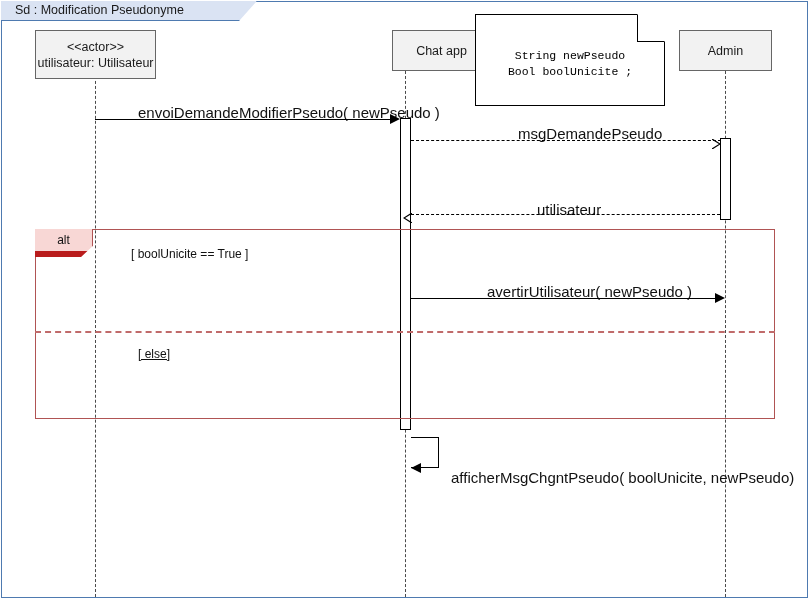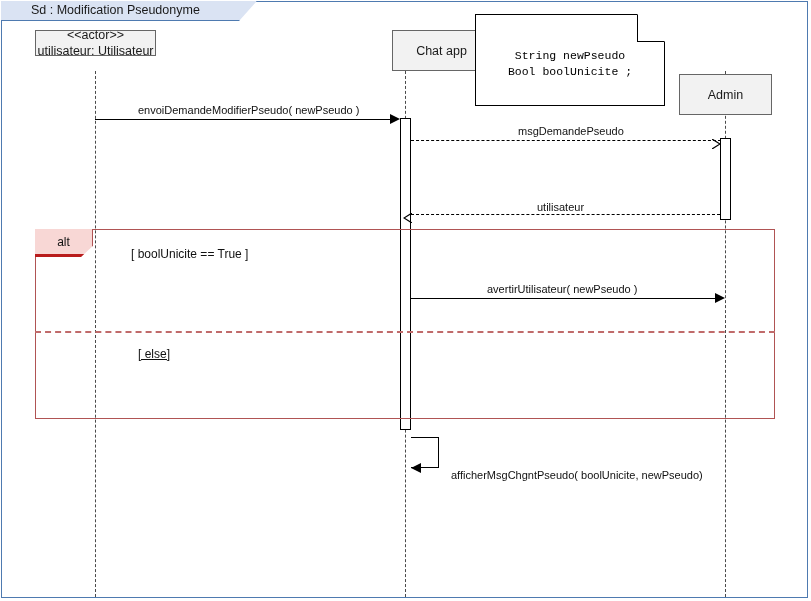--- a/index.html
+++ b/index.html
@@ -33,21 +33,20 @@
     left: 1px;
     top: 1px;
     width: 256px;
     height: 20px;
     background: #dae3f3;
     border-right: 1px solid #4e7ab0;
     border-bottom: 1px solid #4e7ab0;
     box-sizing: border-box;
     -webkit-clip-path: polygon(0 0, 100% 0, calc(100% - 18px) 100%, 0 100%);
     clip-path: polygon(0 0, 100% 0, calc(100% - 18px) 100%, 0 100%);
-    padding-left: 16px;
   }
   .frame-title span {
     display: block;
     font-size: 12.5px;
     color: #1a1a1a;
     line-height: 19px;
     padding-left: 14px;
   }
   
   .lifeline {
@@ -121,21 +120,21 @@
   .msg-line {
     position: absolute;
     height: 0;
     border-top: 1px solid #000000;
   }
   .msg-line.dashed {
     border-top: 1px dashed #000000;
   }
   .msg-label {
     position: absolute;
-    font-size: 11px;
+    font-size: 15px;
     color: #111111;
     white-space: nowrap;
   }
   
   .arrow-filled-right {
     position: absolute;
     width: 0;
     height: 0;
     border-top: 5px solid transparent;
     border-bottom: 5px solid transparent;
@@ -168,21 +167,21 @@
   }
   .fragment-divider {
     position: absolute;
     height: 0;
     border-top: 2px dashed #c06a6a;
   }
   .fragment-tag {
     position: absolute;
     background: #f8d7d5;
     border-right: 1px solid #b05353;
-    border-bottom: 3px solid #b91c1c;
+    border-bottom: 6px solid #b91c1c;
     box-sizing: border-box;
     -webkit-clip-path: polygon(0 0, 100% 0, 100% 60%, calc(100% - 12px) 100%, 0 100%);
     clip-path: polygon(0 0, 100% 0, 100% 60%, calc(100% - 12px) 100%, 0 100%);
     display: flex;
     align-items: center;
     justify-content: center;
     font-size: 12px;
     color: #111111;
   }
   .guard {
@@ -200,30 +199,30 @@
   <div class="frame"></div>
 
   <div class="frame-title">
     <span>Sd :  Modification Pseudonyme</span>
   </div>
 
   <div class="lifeline" style="left:95px; top:71px; height:526px;"></div>
   <div class="lifeline" style="left:405px; top:71px; height:526px;"></div>
   <div class="lifeline" style="left:725px; top:71px; height:526px;"></div>
 
-  <div class="participant" style="left:35px; top:30px; width:121px; height:26px;">
+  <div class="participant" style="left:35px; top:30px; width:121px; height:49px;">
     <span>&lt;&lt;actor&gt;&gt;</span>
     <span>utilisateur: Utilisateur</span>
   </div>
 
   <div class="participant" style="left:356px; top:30px; width:99px; height:41px;margin-left:36px;">
     <span>Chat app</span>
   </div>
 
-  <div class="participant" style="left:679px; top:30px; width:93px; height:41px;margin-top:44px;">
+  <div class="participant" style="left:679px; top:30px; width:93px; height:41px;">
     <span>Admin</span>
   </div>
 
   <div class="note" style="left:475px; top:8px; width:190px; height:92px;margin-top:6px;">
     <div class="note-body"></div>
     <div class="note-fold"></div>
     <div class="note-text">String newPseudo</div>
     <div class="note-text" style="top:50px;">Bool boolUnicite ;</div>
   </div>
 

